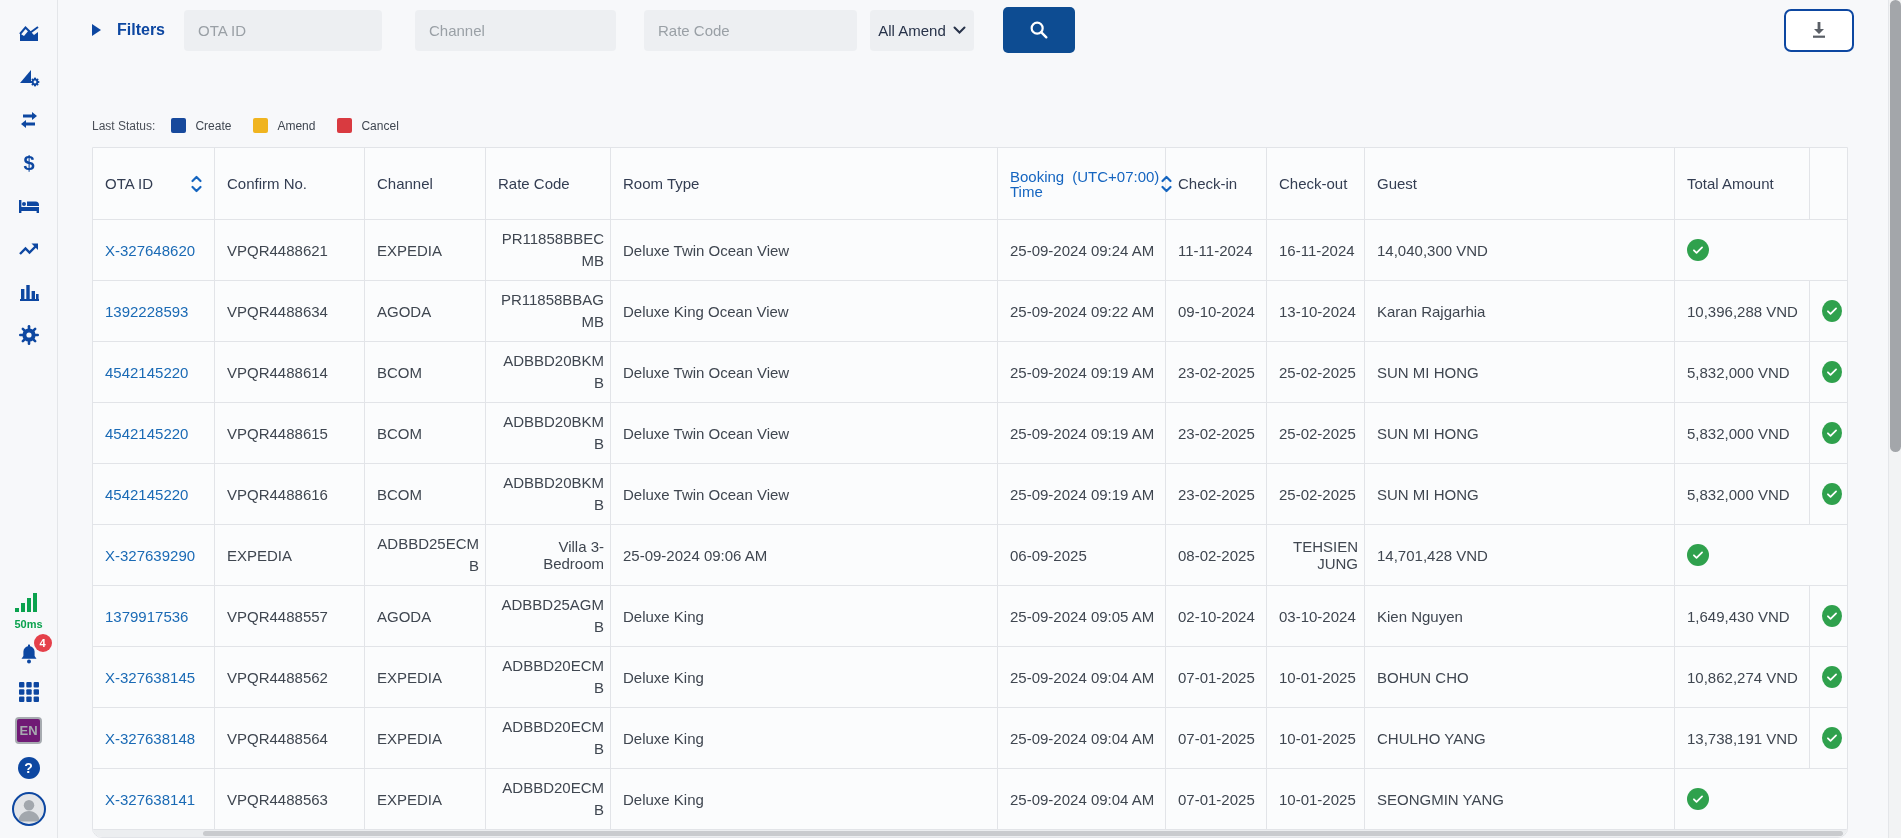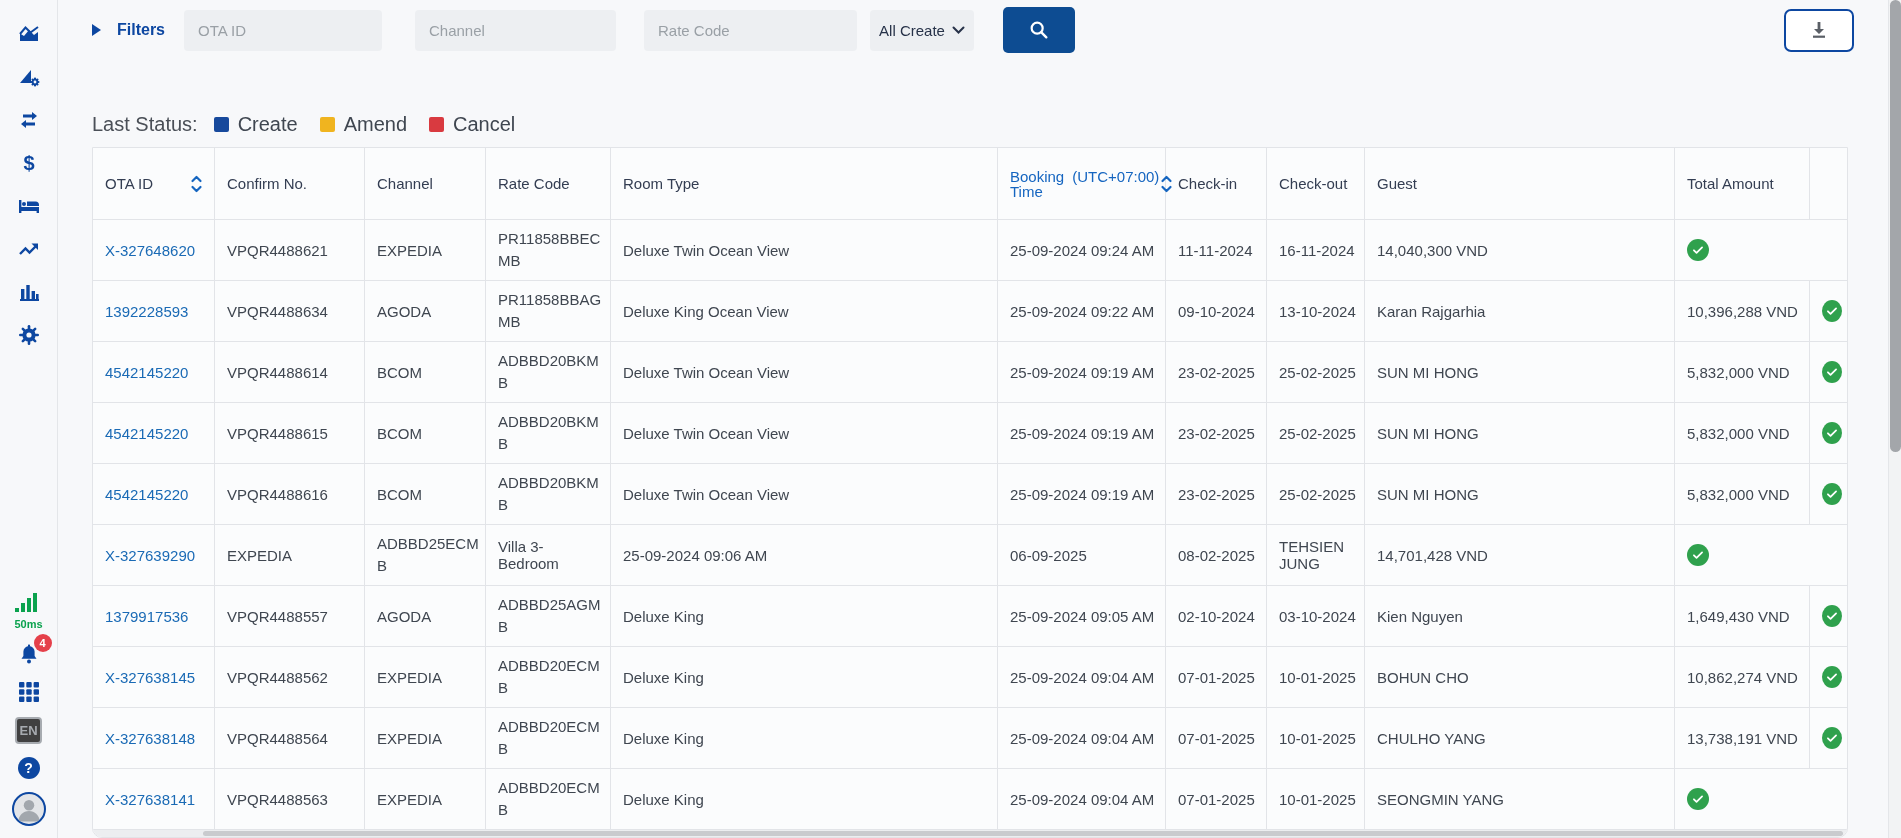--- a/index.html
+++ b/index.html
@@ -19,21 +19,21 @@
   .latency-wrap { display:flex; flex-direction:column; align-items:center; }
   .latency-text { color:#0ba24e; font-size:11px; margin-top:2px; font-weight:bold; }
   .bell-wrap { position:relative; }
   .badge {
     position:absolute; top:-9px; right:-11px; background:#e5404a; color:#fff;
     font-size:11px; font-weight:bold; width:18px; height:18px; border-radius:50%;
     display:flex; align-items:center; justify-content:center;
   }
   .lang-box {
     width:27px; height:27px; border:2px solid #a7abb0; border-radius:4px; color:#a7abb0;
-    font-size:13px; font-weight:bold; display:flex; align-items:center; justify-content:center; background:#404040;
+    font-size:13px; font-weight:bold; display:flex; align-items:center; justify-content:center; background:#701a75;
   }
   .help-circle {
     width:22px; height:22px; border-radius:50%; background:#0d47a1; color:#fff;
     font-size:14px; font-weight:bold; display:flex; align-items:center; justify-content:center;
   }
   .avatar {
     width:34px; height:34px; border-radius:50%; border:2px solid #0d47a1; background:#e3e5e8;
     overflow:hidden; display:flex; align-items:center; justify-content:center;
   }
   
@@ -58,32 +58,32 @@
   }
   .search-btn {
     margin-left:29px; width:72px; height:46px; background:#0d4c92; border:none; border-radius:5px;
     display:flex; align-items:center; justify-content:center; cursor:pointer;
   }
   .download-btn {
     margin-left:auto; margin-right:47px; width:70px; height:43px; background:#fff;
     border:2px solid #0d47a1; border-radius:7px; display:flex; align-items:center; justify-content:center; cursor:pointer;
   }
   
-  .legend { display:flex; align-items:flex-start; margin-top:57px; height:20px; font-size:20px; }
+  .legend { display:flex; align-items:flex-end; margin-top:57px; height:20px; font-size:12px; }
   .legend-label { color:#4a4f57; margin-right:16px; }
   .legend-item { display:flex; align-items:center; margin-right:22px; color:#3f4650; }
   .legend-sq { width:15px; height:15px; border-radius:2px; margin-right:9px; }
   
   .table-wrap { margin-top:14px; width:1756px; background:#fbfcfd; border:1px solid #e2e4e8; border-radius:0 0 10px 10px; position:relative; overflow:hidden; }
   .tr { display:grid; grid-template-columns:122px 150px 121px 125px 387px 168px 101px 98px 310px 135px 38px; }
   .th, .td { border-right:1px solid #e2e4e8; display:flex; align-items:center; padding:0 6px 0 12px; }
   .th:last-child, .td:last-child { border-right:none; }
   .thead { height:72px; border-bottom:1px solid #e2e4e8; }
   .th { font-size:15px; color:#333d52; }
-  .row { height:61px; border-bottom:1px solid #e2e4e8; font-size:15px; }
+  .row { height:61px; border-bottom:1px solid #e2e4e8; font-size:15px;text-align:right; }
   .row:last-of-type { border-bottom:1px solid #e2e4e8; }
   .sort-icon { margin-left:auto; margin-right:4px; cursor:pointer; display:flex; }
   .bt-head { color:#1565c0; display:flex; flex-direction:row; gap:8px; line-height:1; }
   .cell-link { color:#1a6ab5; text-decoration:none; cursor:pointer; }
   .rate-cell { word-break:break-all; line-height:1.45; }
   .status-check {
     width:22px; height:22px; border-radius:50%; background:#2fa14d;
     display:flex; align-items:center; justify-content:center;
   }
   .partial-row { height:7px; border-bottom:none; overflow:hidden; }
@@ -212,21 +212,21 @@
 
   <div class="filter-bar">
     <div class="filters-label">
       <span class="filters-tri"></span>
       <span class="filters-text">Filters</span>
     </div>
     <input class="f-input in-ota" placeholder="OTA ID" style="">
     <input class="f-input in-channel" placeholder="Channel" style="">
     <input class="f-input in-rate" placeholder="Rate Code" style="">
     <div class="status-select">
-      <span>All Create</span>
+      <span>All Amend</span>
       <svg width="13" height="9" viewBox="0 0 13 9">
           <path d="M1.5 1.5l5 5 5-5" fill="none" stroke="#273249" stroke-width="2" stroke-linecap="round"></path>
         </svg>
     </div>
     <button class="search-btn">
       <svg width="22" height="22" viewBox="0 0 24 24">
           <circle cx="10" cy="10" r="6" fill="none" stroke="#fff" stroke-width="2.4"></circle>
           <line x1="14.6" y1="14.6" x2="20" y2="20" stroke="#fff" stroke-width="2.6" stroke-linecap="round"></line>
         </svg>
     </button>

